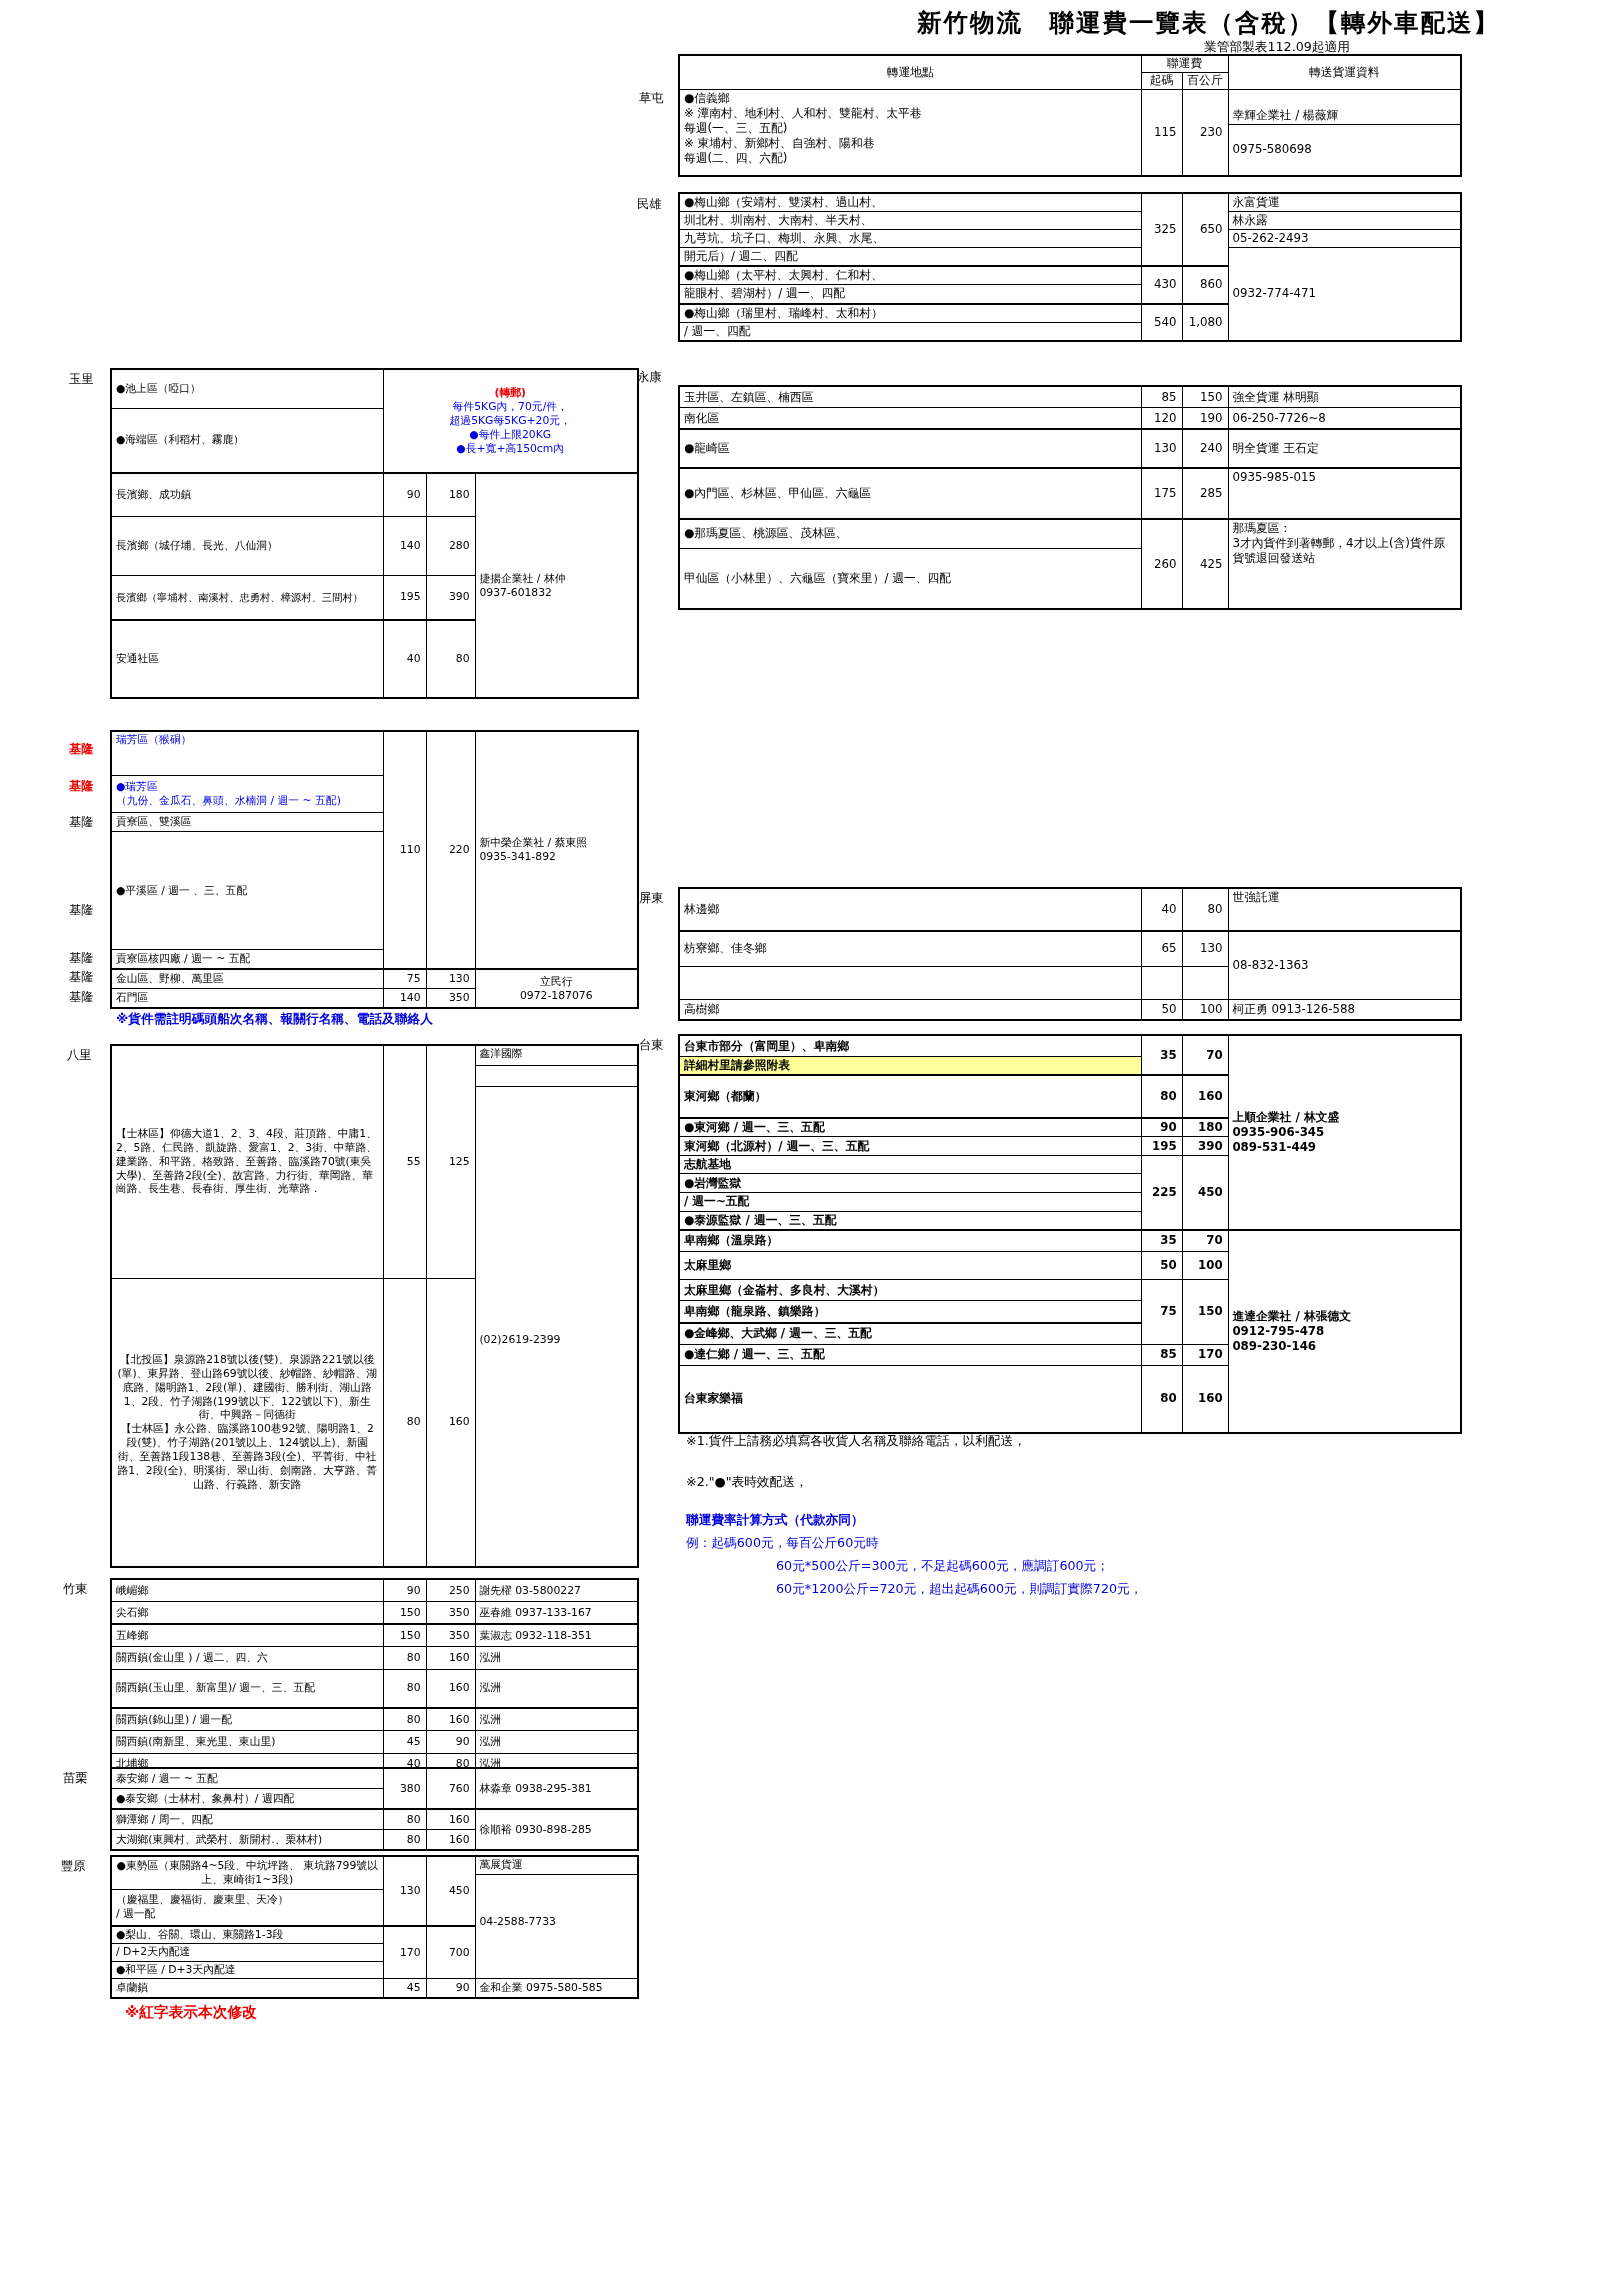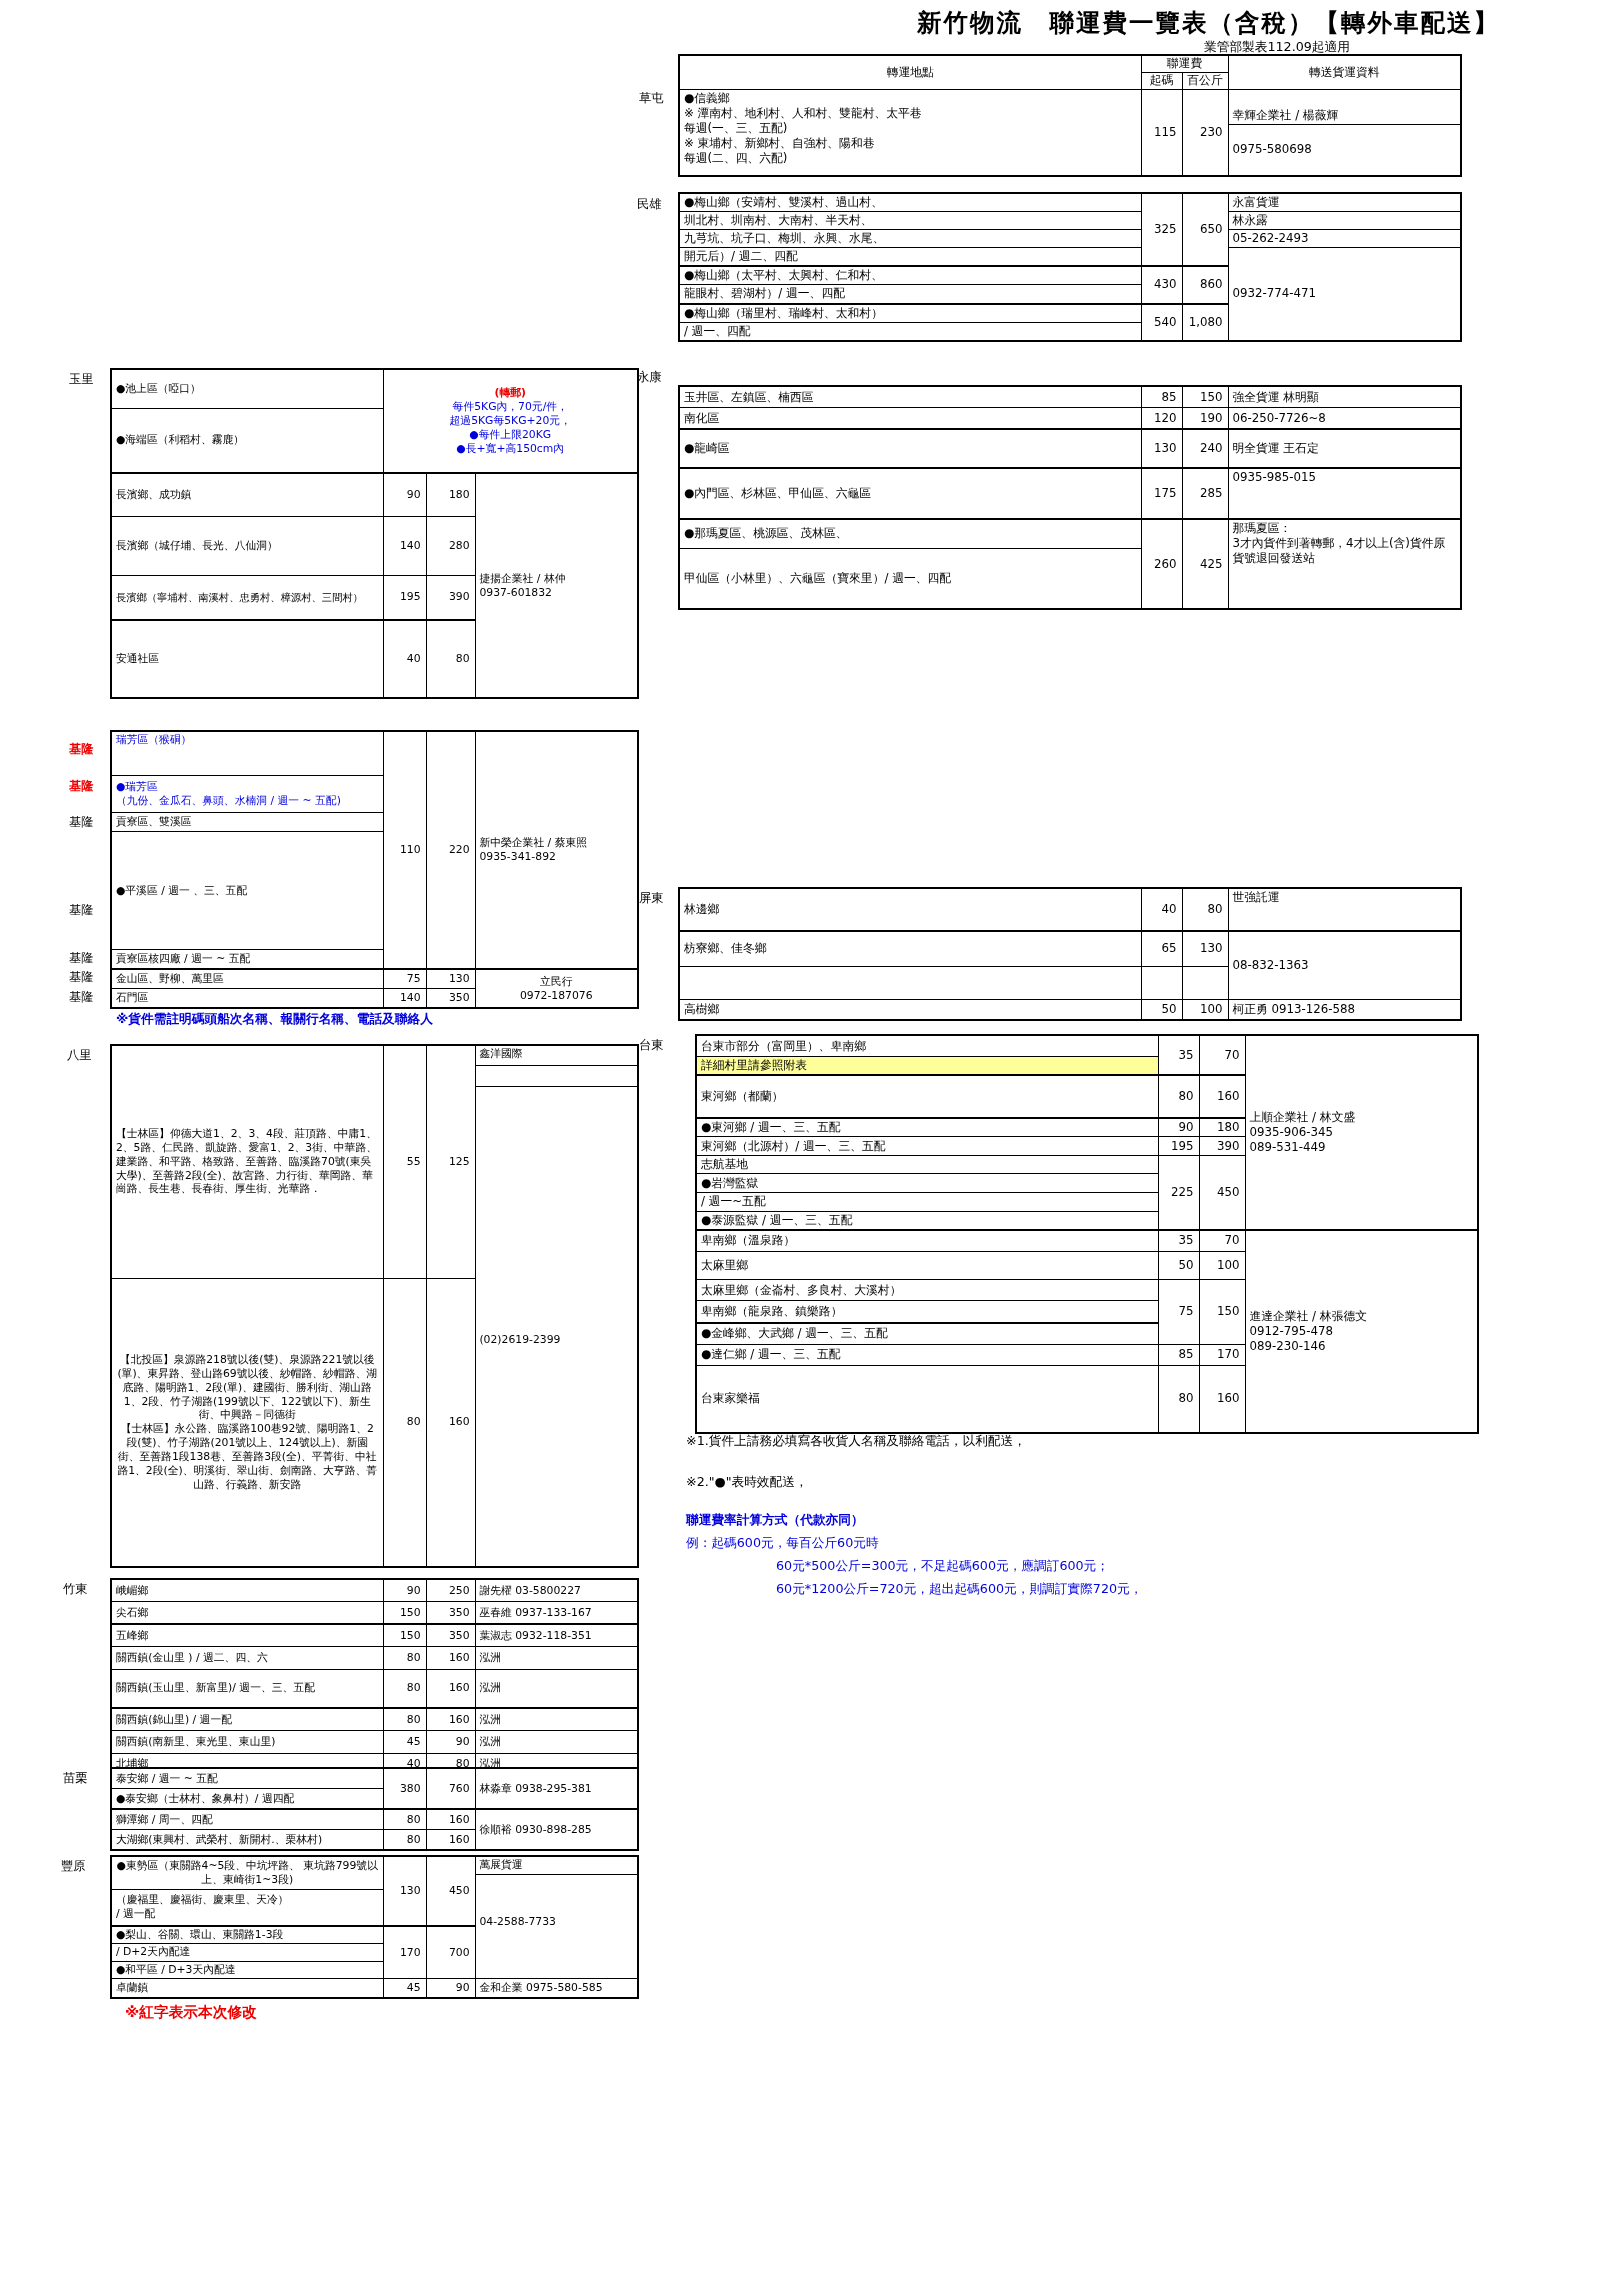--- a/index.html
+++ b/index.html
@@ -198,21 +198,21 @@
             </tr>
             <tr style="height: 20.6px; padding-left: 12px;">
               <td class="rg">高樹鄉</td>
               <td class="n">50</td>
               <td class="n">100</td>
               <td class="in">柯正勇 0913-126-588</td>
             </tr>
           </tbody>
         </table>
       </div>
-      <div class="sec" style="left: 695px; top: 1034px;">
+      <div class="sec" style="left: 678px; top: 1034px; font-weight: bold;">
         <table style="width: 782px;">
           <colgroup>
             <col style="width: 462px;">
             <col style="width: 41px;">
             <col style="width: 46px;">
             <col style="width: 233px;">
           </colgroup>
           <tbody>
             <tr style="height: 21.6px;">
               <td class="rg">台東市部分（富岡里）、卑南鄉</td>

